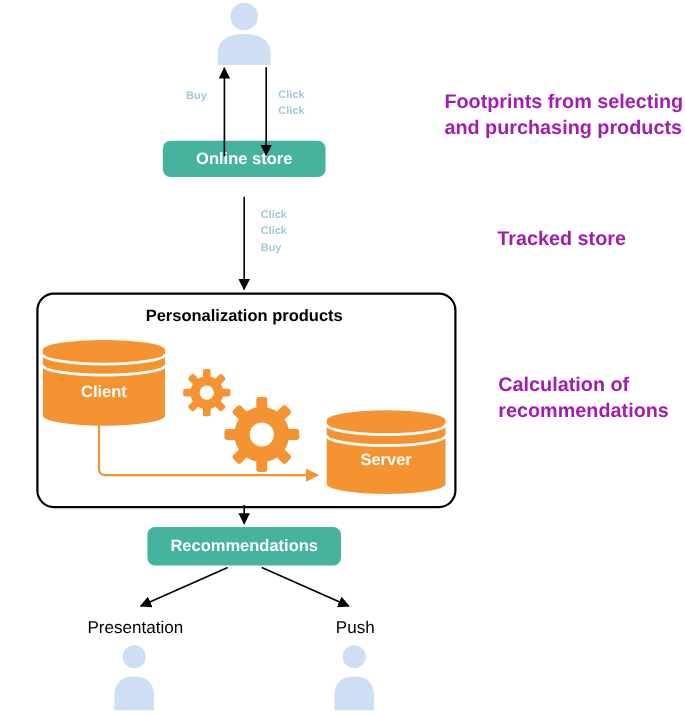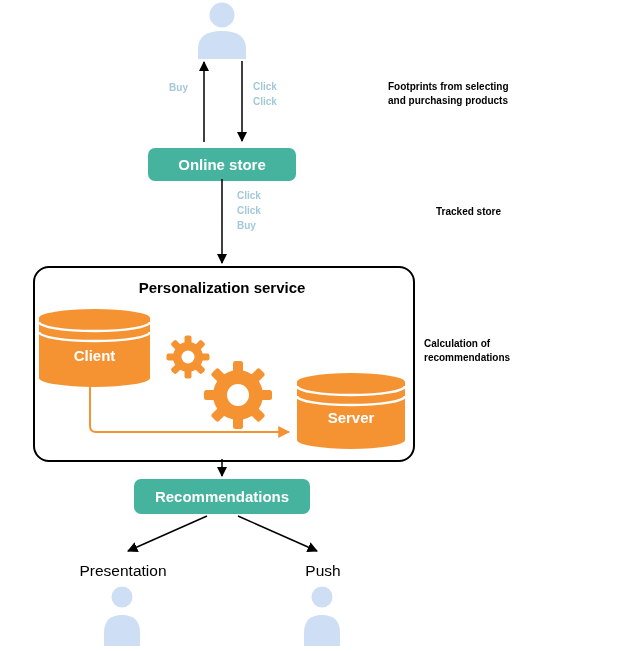--- a/index.html
+++ b/index.html
@@ -7,43 +7,43 @@
     --orange:#f59333;
     --person:#cddef5;
     --edgelabel:#a3c9d9;
   }
   html,body{margin:0;padding:0;}
   body{width:623px;height:651px;position:relative;background:#fff;
        font-family:"Liberation Sans",sans-serif;overflow:hidden;}
   .abs{position:absolute;}
   .node{position:absolute;display:flex;align-items:center;justify-content:center;
         background:var(--teal);color:#fff;font-weight:bold;font-size:15px;border-radius:7px;}
-  .annotation{position:absolute;font-weight:bold;font-size:10px;color:#000000;
-              white-space:pre-line;line-height:1.35;}
+  .annotation{position:absolute;font-weight:bold;font-size:18px;color:#a21caf;
+              white-space:pre-line;line-height:1.35;margin-left:16px;}
   .edge-label{position:absolute;font-weight:bold;font-size:10px;color:var(--edgelabel);
               white-space:pre-line;line-height:1.5;}
   .caption{position:absolute;font-weight:normal;font-size:15.5px;color:#000;text-align:center;}
   .service-box{position:absolute;left:33px;top:266px;width:378px;height:192px;
                border:2px solid #000;border-radius:16px;background:#fff;}
   .service-title{position:absolute;left:33px;top:279px;width:378px;text-align:center;
                  font-weight:bold;font-size:15px;color:#000;}
   .overlay{position:absolute;left:0;top:0;pointer-events:none;}
   .dbtext{font-weight:bold;font-size:15px;fill:#fff;text-anchor:middle;
           font-family:"Liberation Sans",sans-serif;}
 </style>
 </head>
 <body>
 
 <svg class="abs" style="left:194px;top:2px" width="56" height="57" viewBox="0 0 56 57">
   <circle cx="28" cy="13" r="12.5" fill="#cddef5"></circle>
   <path d="M4,57 L4,47 Q4,29 28,29 Q52,29 52,47 L52,57 Z" fill="#cddef5"></path>
 </svg>
 
 <div class="service-box"></div>
-<div class="service-title">Personalization service</div>
+<div class="service-title">Personalization products</div>
 
 <svg class="abs" style="left:38px;top:308px" width="113" height="80" viewBox="0 0 113 80">
   <path d="M1,10 A55.5,9 0 0 1 112,10 L112,70 A55.5,9 0 0 1 1,70 Z" fill="#f59333"></path>
   <path d="M1,14 A55.5,9 0 0 0 112,14" fill="none" stroke="#fff" stroke-width="2.5"></path>
   <path d="M1,24 A55.5,9 0 0 0 112,24" fill="none" stroke="#fff" stroke-width="2.5"></path>
   <text class="dbtext" x="56.5" y="53">Client</text>
 </svg>
 
 <svg class="abs" style="left:296px;top:372px" width="110" height="78" viewBox="0 0 110 78">
   <path d="M1,10 A54,9 0 0 1 109,10 L109,68 A54,9 0 0 1 1,68 Z" fill="#f59333"></path>
@@ -67,34 +67,34 @@
   <g fill="#f59333">
     <rect x="-5" y="-34" width="10" height="68" rx="2.5"></rect>
     <rect x="-5" y="-34" width="10" height="68" rx="2.5" transform="rotate(45)"></rect>
     <rect x="-5" y="-34" width="10" height="68" rx="2.5" transform="rotate(90)"></rect>
     <rect x="-5" y="-34" width="10" height="68" rx="2.5" transform="rotate(135)"></rect>
     <circle r="25"></circle>
   </g>
   <circle r="11" fill="#fff"></circle>
 </svg>
 
-<div class="node" style="left:148px;top:148px;width:148px;height:33px">Online store</div>
+<div class="node" style="left:148px;top:128px;width:148px;height:33px">Online store</div>
 <div class="node" style="left:134px;top:479px;width:176px;height:35px">Recommendations</div>
 
 <div class="edge-label" style="left:140px;top:80px;width:48px;text-align:right">Buy</div>
 <div class="edge-label" style="left:253px;top:79px">Click
 Click</div>
 <div class="edge-label" style="left:237px;top:188px">Click
 Click
 Buy</div>
 
 <div class="annotation" style="left:388px;top:80px">Footprints from selecting
 and purchasing products</div>
 <div class="annotation" style="left:436px;top:205px">Tracked store</div>
-<div class="annotation" style="left:424px;top:337px">Calculation of
+<div class="annotation" style="left:437px;top:337px">Calculation of
 recommendations</div>
 
 <div class="caption" style="left:58px;top:562px;width:130px">Presentation</div>
 <div class="caption" style="left:283px;top:562px;width:80px">Push</div>
 
 <svg class="abs" style="left:101px;top:586px" width="42" height="60" viewBox="0 0 42 60">
   <circle cx="21" cy="11" r="10.5" fill="#cddef5"></circle>
   <path d="M3,60 L3,47 Q3,29 21,29 Q39,29 39,47 L39,60 Z" fill="#cddef5"></path>
 </svg>
 <svg class="abs" style="left:301px;top:586px" width="42" height="60" viewBox="0 0 42 60">

